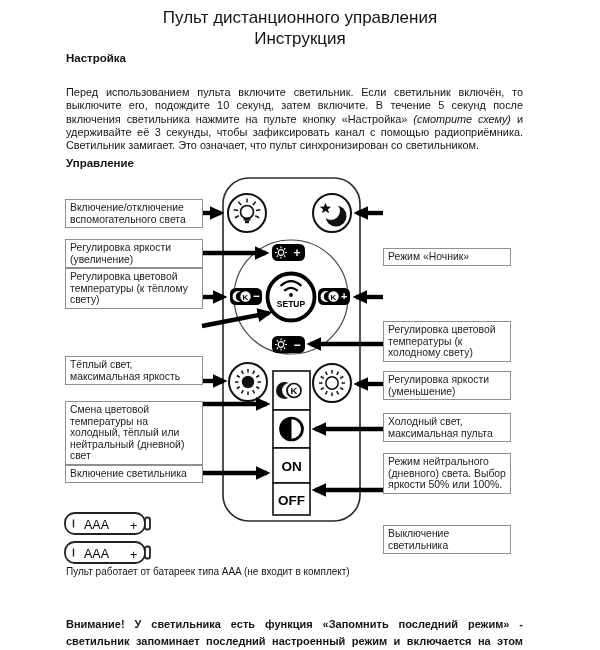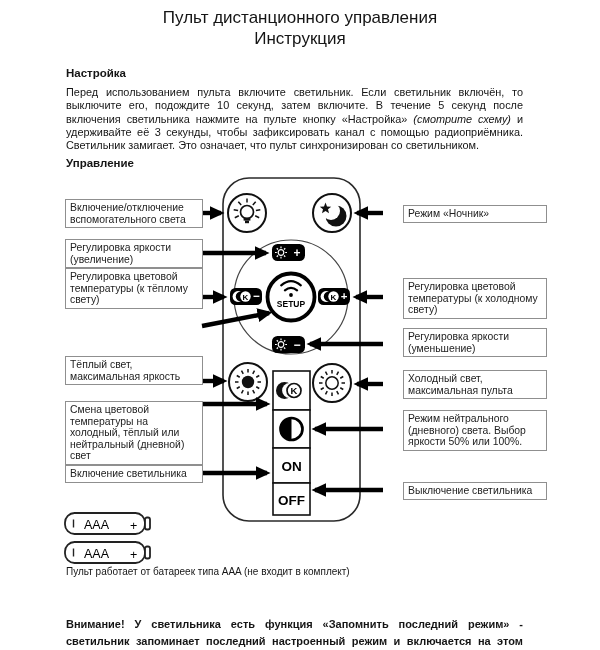--- a/index.html
+++ b/index.html
@@ -8,36 +8,36 @@
   .title{position:absolute;top:7px;left:0;width:600px;text-align:center;
          font-weight:normal;font-size:17px;line-height:21px;}
   .sec-heading{position:absolute;left:66px;font-weight:bold;font-size:11.5px;}
   .para{position:absolute;left:66px;width:457px;font-size:10.9px;line-height:13.3px;
         text-align:justify;}
   .diagram{position:absolute;left:0;top:175px;width:600px;height:400px;}
   .diagram svg{position:absolute;left:0;top:0;}
   .callout{position:absolute;border:1px solid #8f8f8f;background:#fff;
            padding:2px 4px;font-size:10.4px;line-height:11.6px;box-sizing:border-box;color:#222;}
   .co-left{left:65px;width:138px;}
-  .co-right{left:403px;width:144px;}
+  .co-right{left:383px;width:128px;margin-top:43px;}
   .battery-note{position:absolute;left:66px;top:566px;font-size:10px;}
   .warning{position:absolute;left:66px;top:616px;width:457px;font-weight:bold;
            font-size:11px;line-height:17px;text-align:justify;}
   .it{font-style:italic;}
   svg text{font-family:"Liberation Sans",sans-serif;}
 </style>
 </head>
 <body>
 
 <div class="title">
   <div>Пульт дистанционного управления</div>
   <div>Инструкция</div>
 </div>
 
-<div class="sec-heading" style="top:67px">Настройка</div>
+<div class="sec-heading" style="top:52px">Настройка</div>
 <div class="para" style="top:86px"><span>Перед использованием пульта включите светильник. Если светильник включён, то выключите его, подождите 10 секунд, затем включите. В течение 5 секунд после включения светильника нажмите на пульте кнопку «Настройка» </span><span class="it">(смотрите схему)</span><span> и удерживайте её 3 секунды, чтобы зафиксировать канал с помощью радиоприёмника. Светильник замигает. Это означает, что пульт синхронизирован со светильником.</span></div>
 
 <div class="sec-heading" style="top:157px">Управление</div>
 
 <div class="diagram">
 
 <svg width="600" height="400" viewBox="0 0 600 400">
   <defs>
     <marker id="ah" markerWidth="4.2" markerHeight="3.4" refX="2.6" refY="1.6" orient="auto" markerUnits="strokeWidth">
       <path d="M0,0 L3.4,1.6 L0,3.2 Z" fill="#000"></path>

